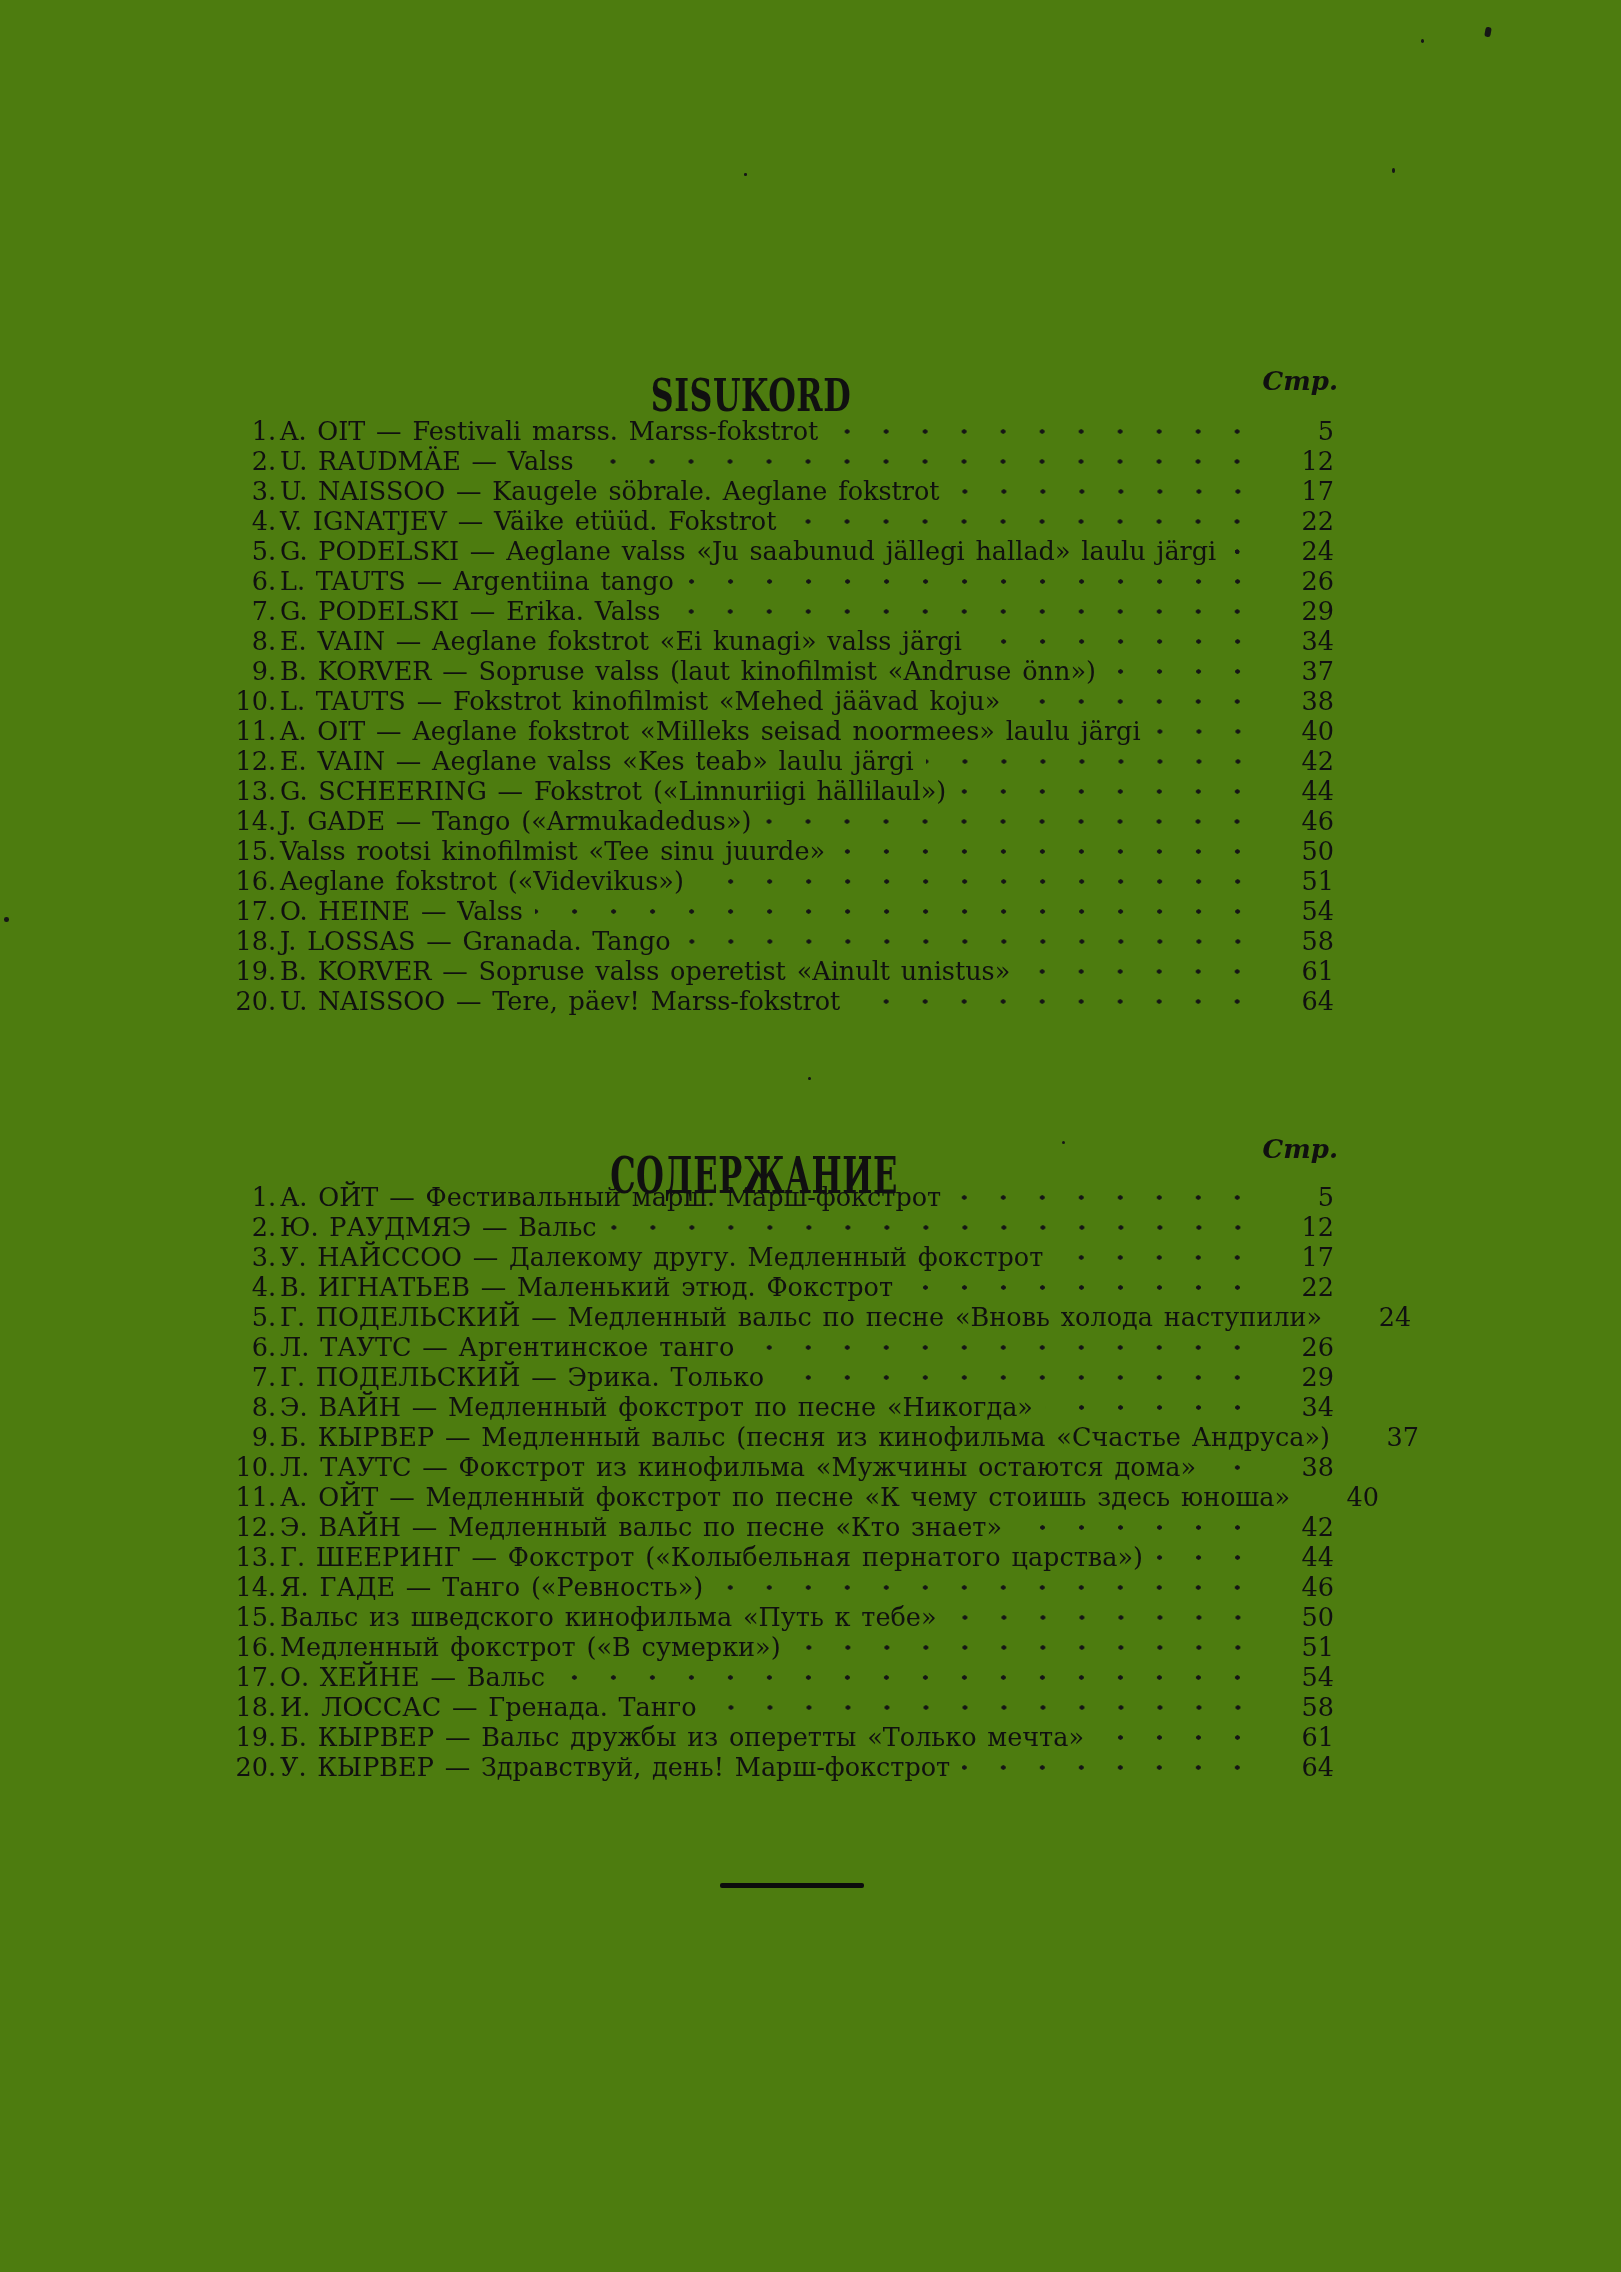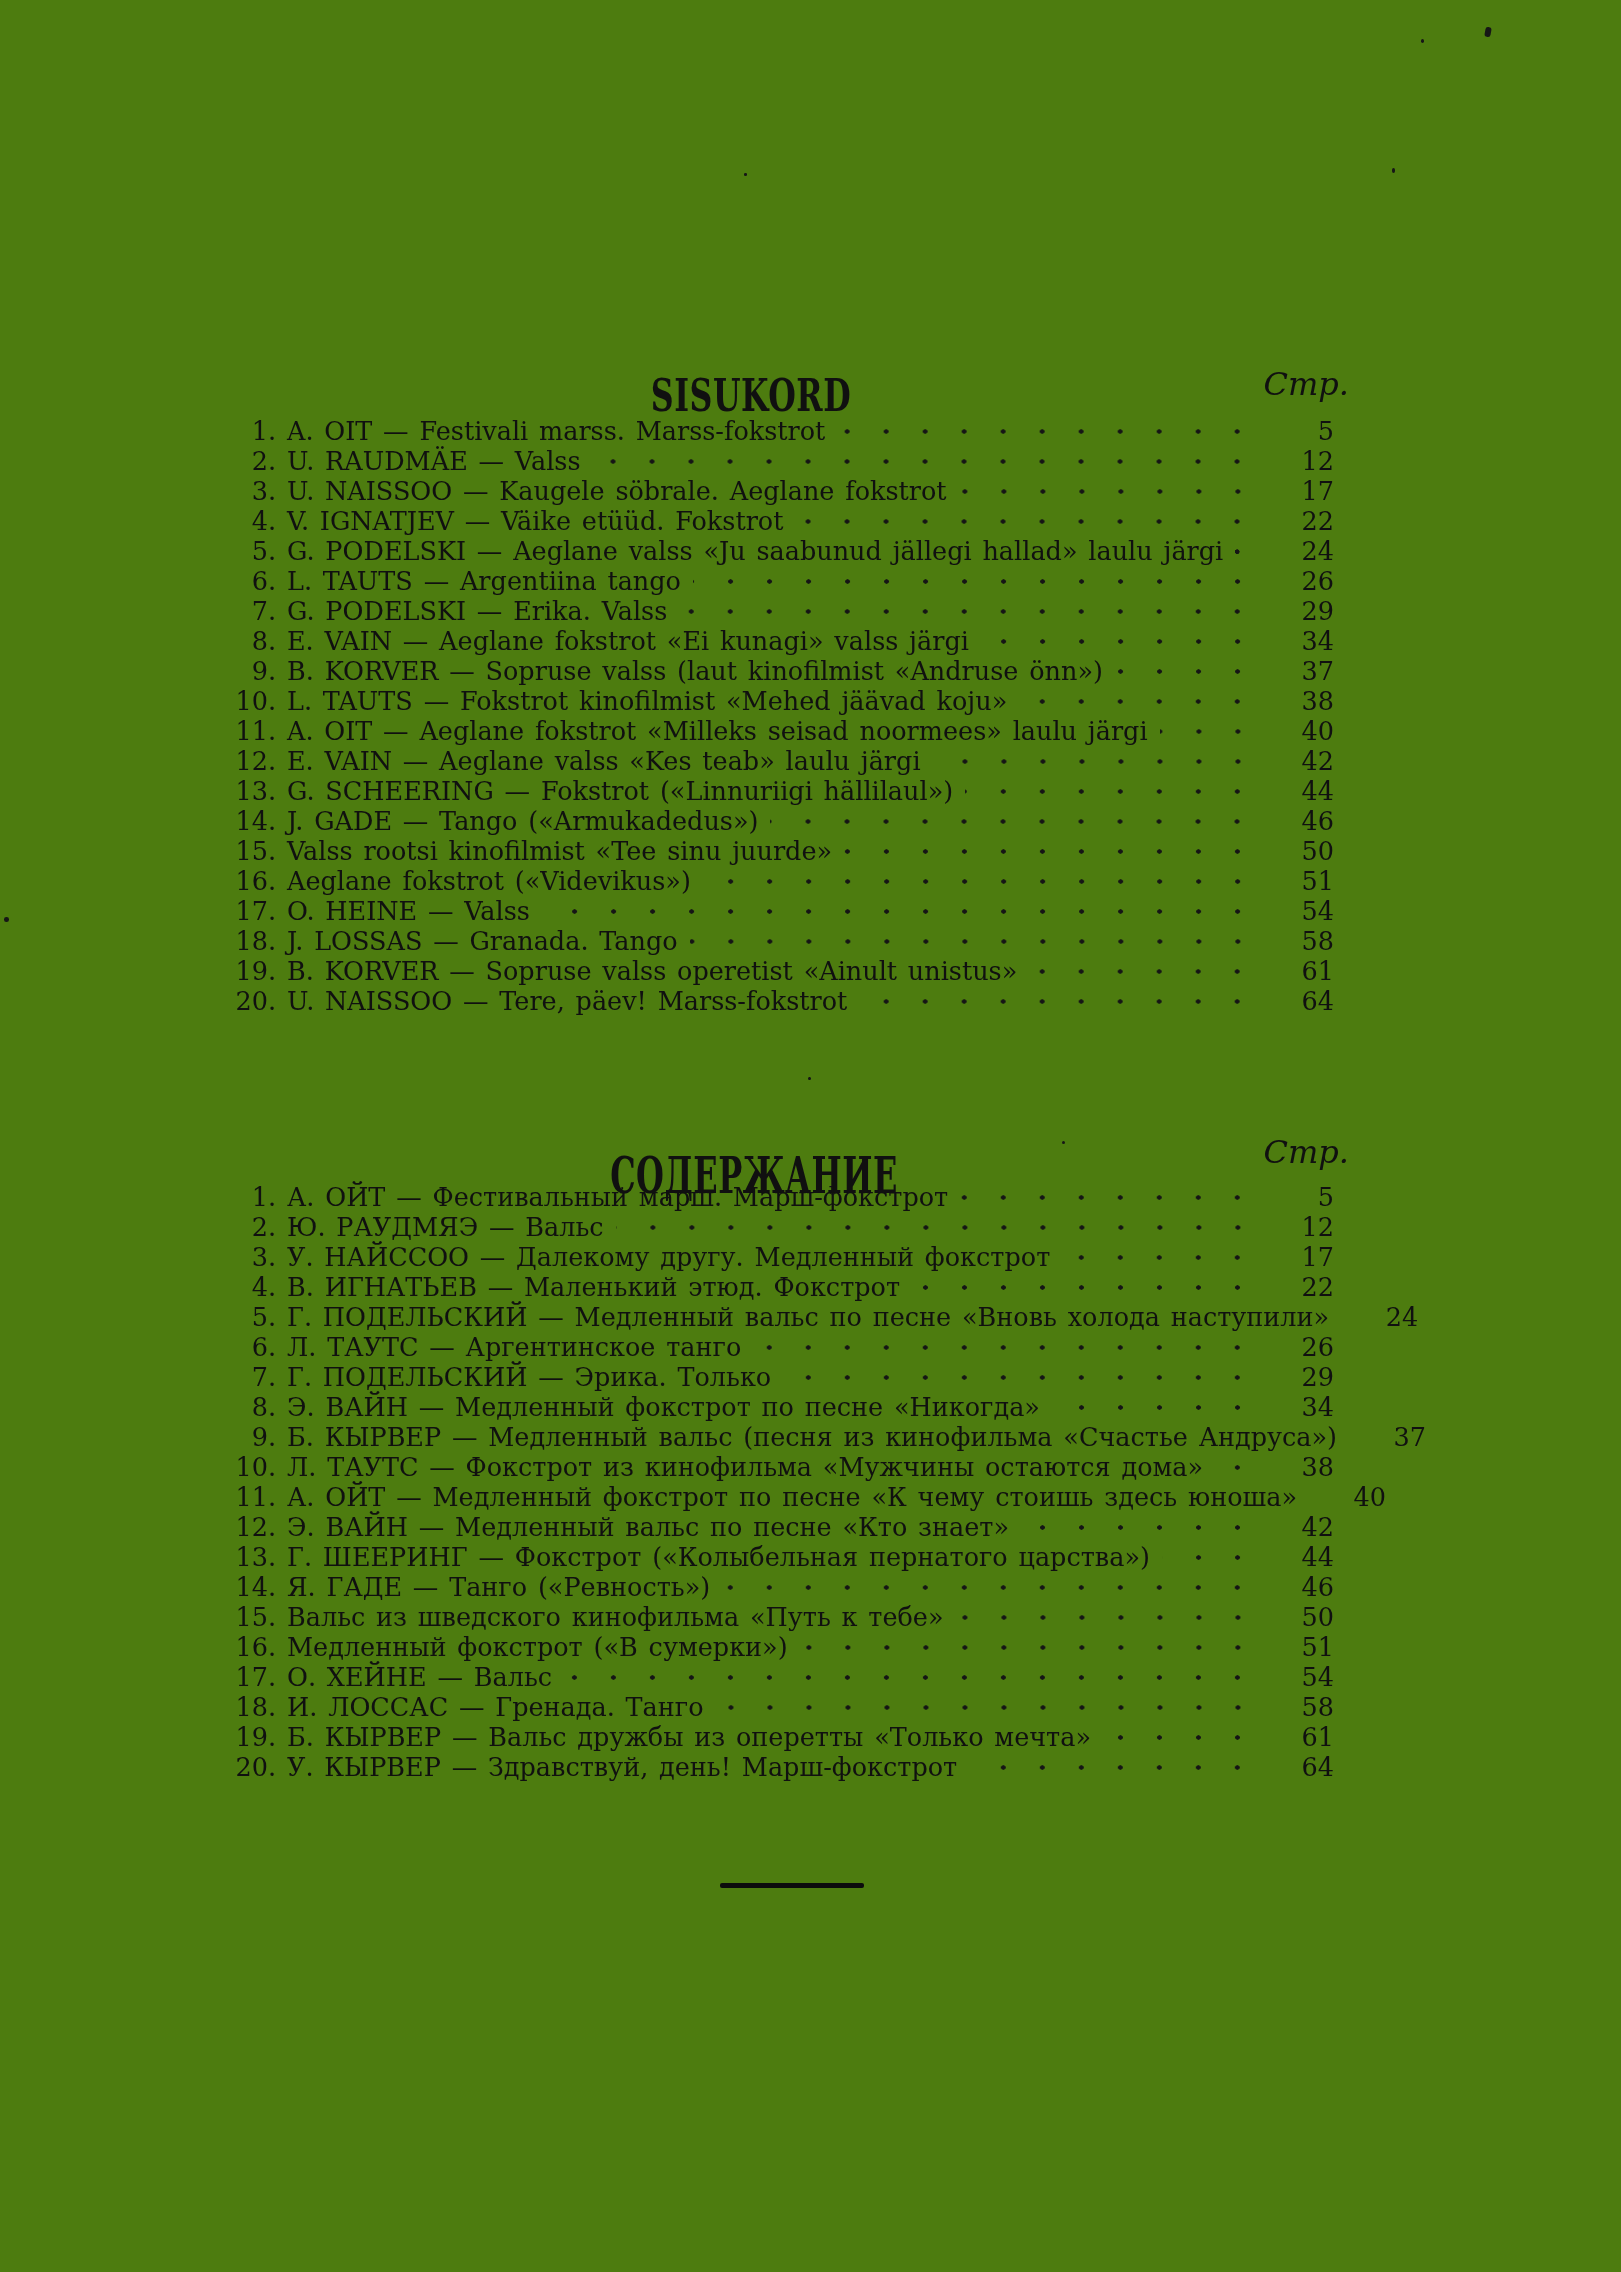--- a/index.html
+++ b/index.html
@@ -30,24 +30,24 @@
     transform: translateX(-50%) scaleX(0.72);
   }
   .title-ru {
     left: 754px;
     top: 1117px;
     font-size: 50px;
     transform: translateX(-50%) scaleX(0.64);
   }
   .str {
     position: absolute;
-    right: 272px;
+    right: 283px;
     font-style: italic;
-    font-weight: normal;
-    font-size: 32px;
+    font-weight: bold;
+    font-size: 26px;
     line-height: 1;
   }
   .str-et { top: 368px; }
   .str-ru { top: 1136px; }
 
   .entries {
     position: absolute;
     left: 221px;
     width: 1113px;
     margin: 0;
@@ -66,21 +66,21 @@
     word-spacing: 2.7px;
     white-space: nowrap;
   }
   .num {
     flex: none;
     width: 55px;
     text-align: right;
   }
   .txt {
     flex: none;
-    margin-left: 11px;
+    margin-left: 4px;
     text-align: right;
   }
   .leader {
     flex: 1 1 0;
     min-width: 0;
     height: 30px;
     margin: 0 17px 0 12px;
     background-image: radial-gradient(circle, #151515 2.1px, rgba(0,0,0,0) 2.6px);
     background-size: 39px 5.4px;
     background-repeat: repeat-x;

